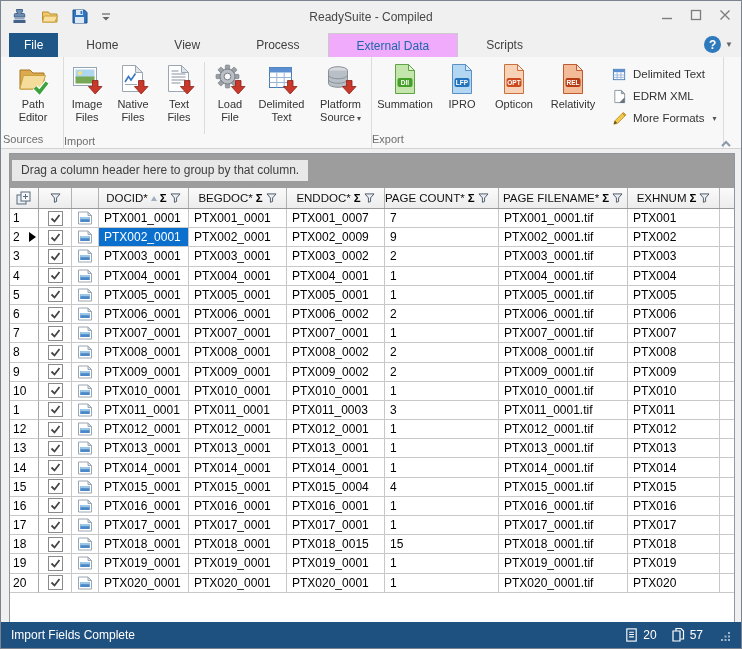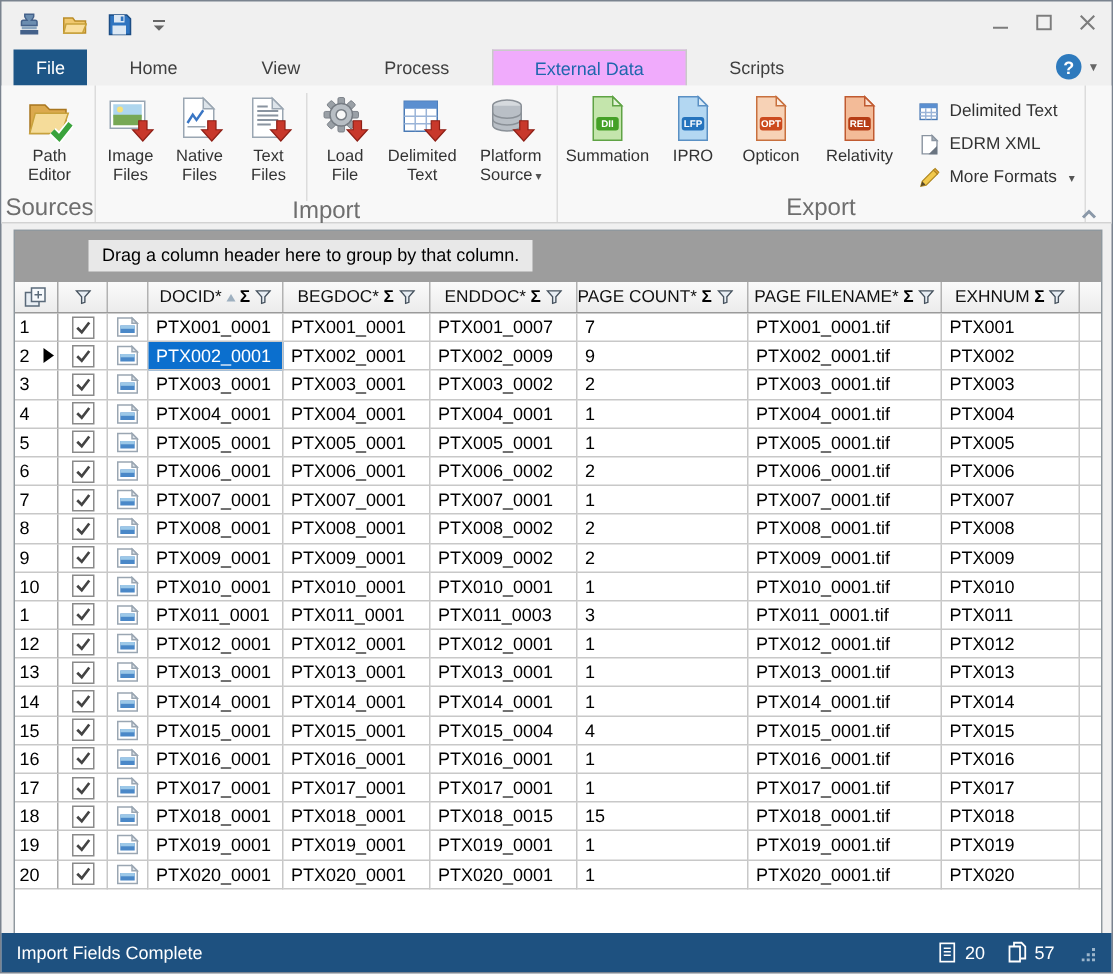--- a/index.html
+++ b/index.html
@@ -17,21 +17,21 @@
   .tab{height:24px;line-height:24px;padding:0 28px;font-size:12px;color:#3f3f3f;box-sizing:border-box;}
   .tab-file{background:#1d5687;color:#fff;padding:0 15px;}
   .tab-active{background:#f0abfc;border:1px solid #c9c9c9;border-bottom:none;color:#1f66ad;}
   .helpwrap{position:absolute;right:8px;top:4px;display:flex;align-items:center;gap:4px;}
   .helpbtn{width:17px;height:17px;border-radius:50%;background:#2e7abd;color:#fff;font-size:12px;font-weight:bold;display:flex;align-items:center;justify-content:center;}
   .helpcaret{color:#666;font-size:8px;}
   
   .ribbon{height:92px;background:#f8f8f8;border-bottom:1px solid #d2d2d2;display:flex;position:relative;box-sizing:border-box;padding-left:2px;}
   .rgroup{display:flex;flex-direction:column;border-right:1px solid #dcdcdc;}
   .rgroup-buttons{flex:1;display:flex;align-items:flex-start;padding-top:5px;}
-  .rgroup-label{height:16px;text-align:center;color:#6e6e6e;font-size:16px;line-height:14px;}
+  .rgroup-label{height:16px;text-align:left;color:#6e6e6e;font-size:11px;line-height:14px;}
   .rbtn{display:flex;flex-direction:column;align-items:center;padding-top:1px;box-sizing:border-box;}
   .ricon{width:32px;height:32px;display:block;}
   .rlabel{font-size:11px;line-height:13px;text-align:center;color:#333;margin-top:3px;white-space:nowrap;}
   .inner-sep{width:1px;background:#dcdcdc;height:72px;margin:0 2px;}
   .smallcol{display:flex;flex-direction:column;padding:4px 6px 0 8px;gap:6px;}
   .sbtn{display:flex;align-items:center;gap:6px;height:16px;font-size:11.5px;color:#333;white-space:nowrap;}
   .sbtn .sicon{width:15px;height:15px;display:inline-flex;}
   .collapse-chevron{position:absolute;right:9px;bottom:6px;width:12px;height:8px;}
   .caret{font-size:8px;color:#555;margin-left:2px;}
   [data-name="ribbon-button-path-editor"]{width:60px;}
@@ -39,21 +39,21 @@
   [data-name="ribbon-button-load-file"]{width:46px;}
   [data-name="ribbon-button-delimited-text"]{width:57px;}
   [data-name="ribbon-button-platform-source"]{width:61px;}
   [data-name="ribbon-button-ipro"]{width:48px;}
   [data-name="ribbon-button-summation"]{width:66px;}
   [data-name="ribbon-button-opticon"]{width:56px;}
   [data-name="ribbon-button-relativity"]{width:62px;}
   
   .gridwrap{position:absolute;left:8px;top:152px;width:726px;height:470px;background:#fff;border:1px solid #8f989e;box-sizing:border-box;display:flex;flex-direction:column;overflow:hidden;}
   .groupby{height:34px;background:#9d9d9d;box-sizing:border-box;padding:6px 0 0 2px;}
-  .hint{display:inline-block;background:#e8e8e8;color:#000000;font-size:12px;padding:3px 9px 4px;margin-left:47px;}
+  .hint{display:inline-block;background:#e8e8e8;color:#404040;font-size:12px;padding:3px 9px 4px;}
   .ghead{height:21px;display:flex;background:linear-gradient(#fbfbfb,#ececec);border-bottom:1px solid #9a9a9a;box-sizing:border-box;flex:none;}
   .hcell{box-sizing:border-box;border-right:1px solid #b2b2b2;display:flex;align-items:center;justify-content:center;font-size:11.5px;color:#111;gap:3px;white-space:nowrap;overflow:hidden;}
   .sigma{font-weight:bold;font-size:11.5px;color:#000;}
   .sortasc{width:0;height:0;border-left:3.5px solid transparent;border-right:3.5px solid transparent;border-bottom:5px solid #9eb0c0;}
   .grow{height:19.2px;display:flex;box-sizing:border-box;flex:none;}
   .gcell{box-sizing:border-box;border-right:1px solid #c8c8c8;border-bottom:1px solid #c8c8c8;font-size:12px;color:#000;display:flex;align-items:center;padding:0 5px;white-space:nowrap;overflow:hidden;}
   .c-num{width:29px;padding:0 3px;position:relative;border-right:1px solid #a8a8a8;}
   .c-chk{width:33px;justify-content:center;padding:0;}
   .c-ico{width:27px;justify-content:center;padding:0;}
   .c-docid{width:90px;}
@@ -100,20 +100,21 @@
             <rect x="4" y="9" width="9" height="6" fill="#dce8f4"></rect>
           </svg>
         </span>
       <span class="qicon" data-name="qat-dropdown-icon" style="width:10px">
           <svg viewBox="0 0 10 17" width="10" height="17">
             <path d="M1 6 h8" stroke="#666" stroke-width="1.2"></path>
             <path d="M1.5 9 l3.5 3.5 L8.5 9 z" fill="#666"></path>
           </svg>
         </span>
     </div>
+    <div class="title" data-name="window-title">ReadySuite - Compiled</div>
     <div class="winctl" data-name="window-controls">
       <span data-name="minimize-icon">
           <svg viewBox="0 0 12 12" width="12" height="12">
             <path d="M1 9.5 h10" stroke="#7c7c7c" stroke-width="1.4"></path>
           </svg>
         </span>
       <span data-name="maximize-icon">
           <svg viewBox="0 0 12 12" width="12" height="12">
             <rect x="1.5" y="1.5" width="9" height="9" fill="none" stroke="#7c7c7c" stroke-width="1.3"></rect>
           </svg>

